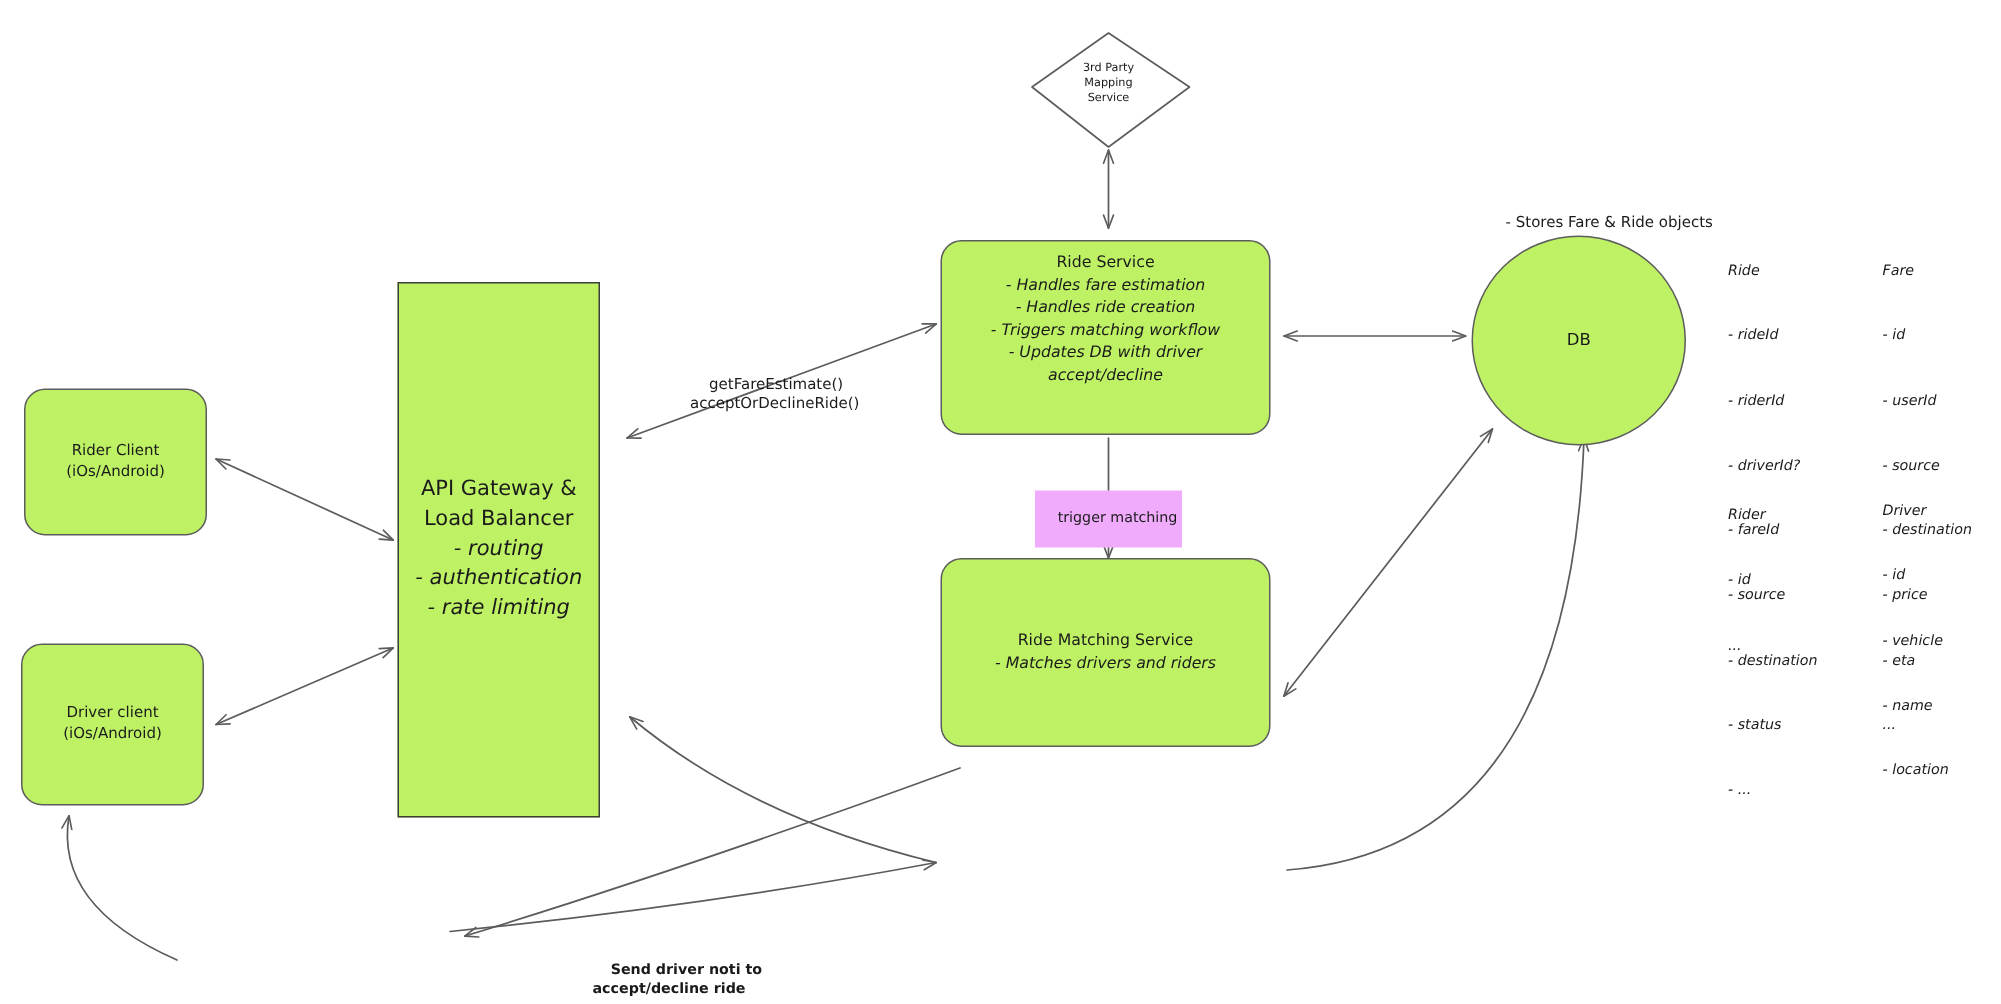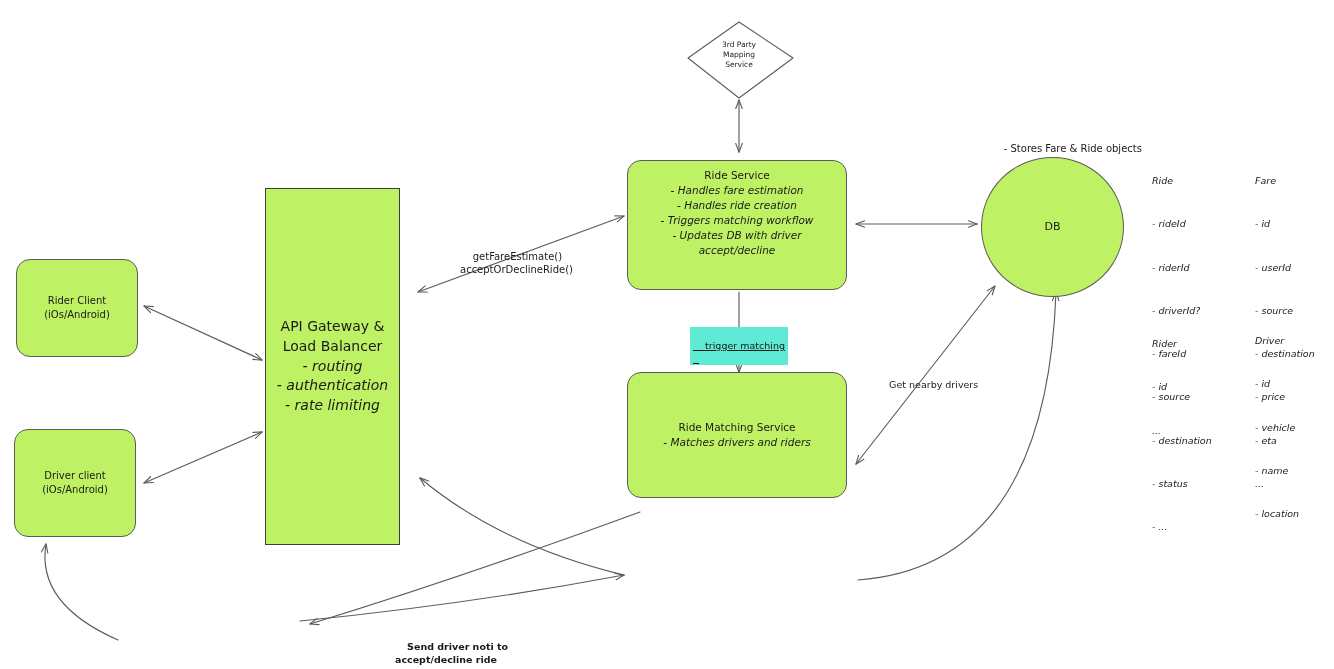--- a/index.html
+++ b/index.html
@@ -113,27 +113,24 @@
 
   <div class="node circle" style="left:981px;top:157px;width:143px;height:140px;font-size:11px;">
     <span class="inner">DB</span>
   </div>
 
   <div class="lbl" style="left:460px;top:236px;font-size:10px;">
     <span style="white-space:pre-line;">getFareEstimate()
 acceptOrDeclineRide()</span>
   </div>
 
-  <div class="lbl" style="left:690px;top:327px;font-size:9.5px;background:#5eead4;padding:0 3px;text-decoration:underline;">
+  <div class="lbl" style="left:690px;top:327px;font-size:9.5px;background:#f0abfc;padding:0 3px;">
     <span>trigger matching</span>
   </div>
 
-  <div class="lbl" style="left:877px;top:366px;font-size:9.5px;">
-    <span>Get nearby drivers</span>
-  </div>
 
 
 
   <div class="lbl" style="left:395px;top:628px;font-size:9.5px;">
     <span style="white-space:pre-line;font-weight:bold;">Send driver noti to
 accept/decline ride</span>
   </div>
 
   <div class="lbl" style="left:991px;top:128px;font-size:10px;">
     <span>- Stores Fare &amp; Ride objects</span>

